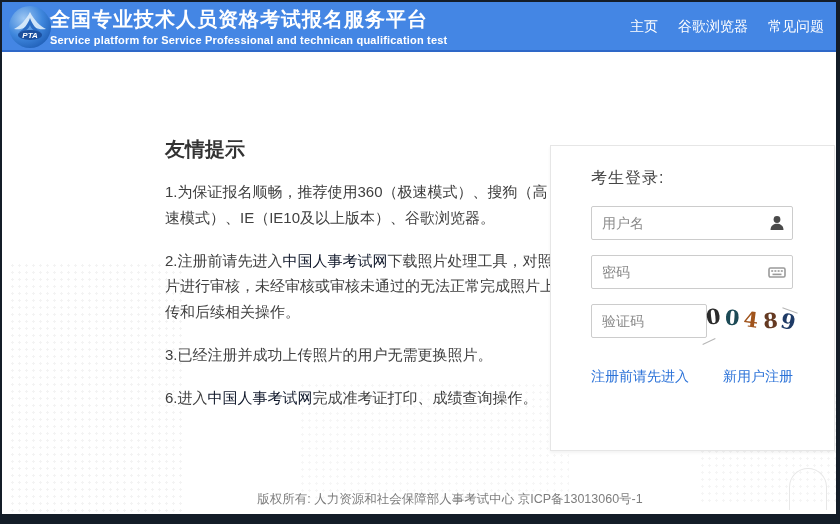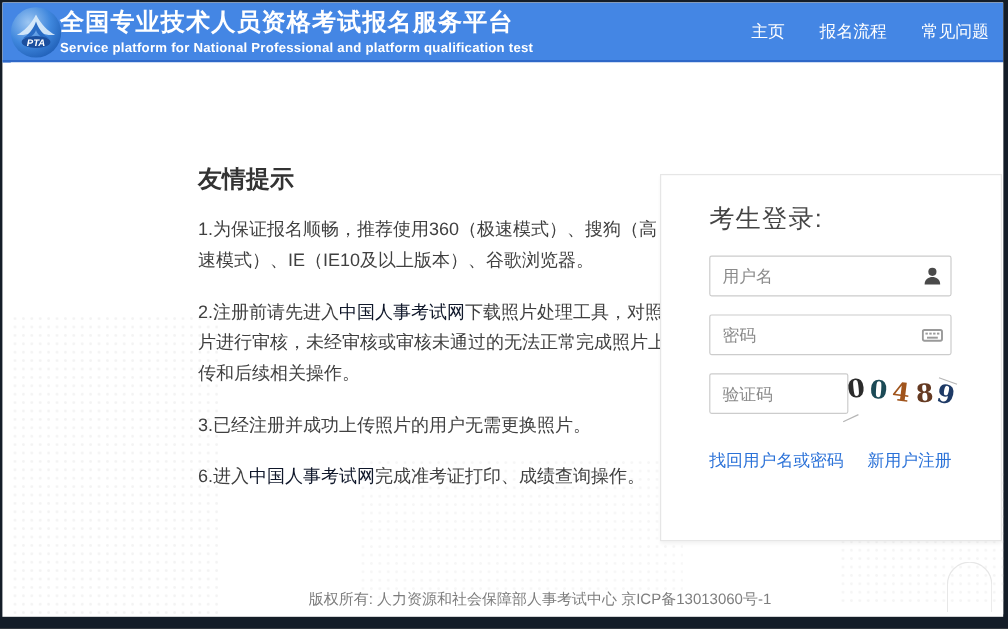--- a/index.html
+++ b/index.html
@@ -6,40 +6,40 @@
   body { font-family:"Liberation Sans","DejaVu Sans",sans-serif; background:#444; }
   .frame { position:relative; width:840px; height:524px; background:#141d28; overflow:hidden; }
   .page { position:absolute; left:2px; top:2px; width:834px; height:512px; background:#ffffff; overflow:hidden; }
 
   
   .header { position:relative; height:50px; background:#4486e4; border-bottom:2px solid #2e68c8; }
   .logo { position:absolute; left:5px; top:2px; width:46px; height:46px; }
   .titles { position:absolute; left:48px; top:5px; color:#fff; }
   .title-cn { font-size:20px; font-weight:bold; letter-spacing:1px; line-height:24px; }
   .title-en { font-size:11px; font-weight:bold; margin-top:3px; letter-spacing:.2px; }
-  .topnav { position:absolute; right:12px; top:16px; display:flex; gap:29px; }
+  .topnav { position:absolute; right:12px; top:16px; display:flex; gap:20px; }
   .topnav a { color:#ffffff; font-size:14px; text-decoration:none; cursor:pointer; }
 
   
   .main { position:relative; width:100%; height:460px; background:#fff;margin-left:7px; }
   .wm { position:absolute; background-image:radial-gradient(#ebebeb 1px, transparent 1.2px); background-size:7px 7px; opacity:.6; z-index:0; }
   .wm1 { left:0; top:210px; width:175px; height:250px; }
   .wm2 { left:290px; top:330px; width:270px; height:120px; opacity:.45; }
   .wm3 { left:690px; top:340px; width:144px; height:110px; opacity:.5; }
   .wm-tower { position:absolute; right:16px; bottom:2px; width:38px; height:42px; border:1px solid #e7e7e7; border-bottom:none; border-radius:19px 19px 0 0; z-index:0; }
 
   .tips { position:absolute; left:156px; top:84px; width:396px; z-index:1; }
   .tips h1 { font-size:20px; color:#333; margin-bottom:16px; }
   .tips p { font-size:15px; line-height:1.72; color:#404040; margin-bottom:17px; }
   .red-link { color:#0f172a; cursor:pointer; }
 
   
   .login-panel { position:absolute; left:541px; top:93px; width:285px; height:306px; background:#fff;
                  border:1px solid #e6e6e6; box-shadow:0 2px 3px rgba(0,0,0,.05); z-index:2; padding:22px 0 0 40px; }
-  .login-heading { font-size:21px; color:#454545; margin-bottom:17px; letter-spacing:1px; }
+  .login-heading { font-size:16px; color:#454545; margin-bottom:17px; letter-spacing:1px; }
   .field { position:relative; width:202px; margin-bottom:15px; }
   .field input { width:202px; height:34px; border:1px solid #ccc; border-radius:2px; padding:0 30px 0 10px;
                  font-size:14px; color:#555; font-family:"Liberation Sans","DejaVu Sans",sans-serif; outline:none; }
   .field input::placeholder { color:#8a8a8a; opacity:1; }
   .field .field-icon { position:absolute; right:7px; top:8px; width:18px; height:18px; }
   .captcha-row { display:flex; width:202px; margin-bottom:24px; align-items:flex-start; }
   .captcha-row .field { width:102px; margin-bottom:0; }
   .captcha-row .field input { width:116px; padding:0 10px; }
   .captcha-img { position:relative; margin-left:13px; width:90px; height:40px; cursor:pointer; white-space:nowrap; }
   .captcha-img span { display:inline-block; font-family:"DejaVu Serif","Liberation Serif",serif;
@@ -79,25 +79,25 @@
           </radialGradient>
         </defs>
         <circle cx="23" cy="23" r="21" fill="url(#lg)"></circle>
         <path d="M23 8 C19 16 13 22 7 25 C14 26 20 24 23 19 C26 24 32 26 39 25 C33 22 27 16 23 8 Z" fill="#dcecfb" opacity=".9"></path>
         <path d="M23 14 C21 20 17 25 12 28 C18 28 22 25 23 21 C24 25 28 28 34 28 C29 25 25 20 23 14 Z" fill="#2a6cc4"></path>
         <ellipse cx="23" cy="31" rx="12" ry="5" fill="#1b4f9e"></ellipse>
         <text x="23" y="34" text-anchor="middle" font-size="8" font-style="italic" font-weight="bold" fill="#ffffff" font-family="Liberation Sans, sans-serif">PTA</text>
       </svg>
       <div class="titles">
         <div class="title-cn">全国专业技术人员资格考试报名服务平台</div>
-        <div class="title-en">Service platform for National Professional and platform qualification test</div>
+        <div class="title-en">Service platform for Service Professional and technican qualification test</div>
       </div>
       <div class="topnav">
         <a>主页</a>
-        <a>报名流程</a>
+        <a>谷歌浏览器</a>
         <a>常见问题</a>
       </div>
     </div>
 
     <div class="main">
       <div class="wm wm1"></div>
       <div class="wm wm2"></div>
       <div class="wm wm3"></div>
       <div class="wm-tower"></div>
 
@@ -140,21 +140,21 @@
             <span style="color: rgb(43, 43, 43);">0</span>
             <span style="color: rgb(28, 74, 86);">0</span>
             <span style="color: rgb(160, 84, 28);">4</span>
             <span style="color: rgb(101, 58, 34);">8</span>
             <span style="color: rgb(30, 58, 102);">9</span>
           </div>
         </div>
 
 
         <div class="login-links">
-          <a>找回用户名或密码</a>
+          <a>注册前请先进入</a>
           <a>新用户注册</a>
         </div>
       </div>
 
       <div class="footer">版权所有: 人力资源和社会保障部人事考试中心 京ICP备13013060号-1</div>
     </div>
 
   </div>
 </div>
 

